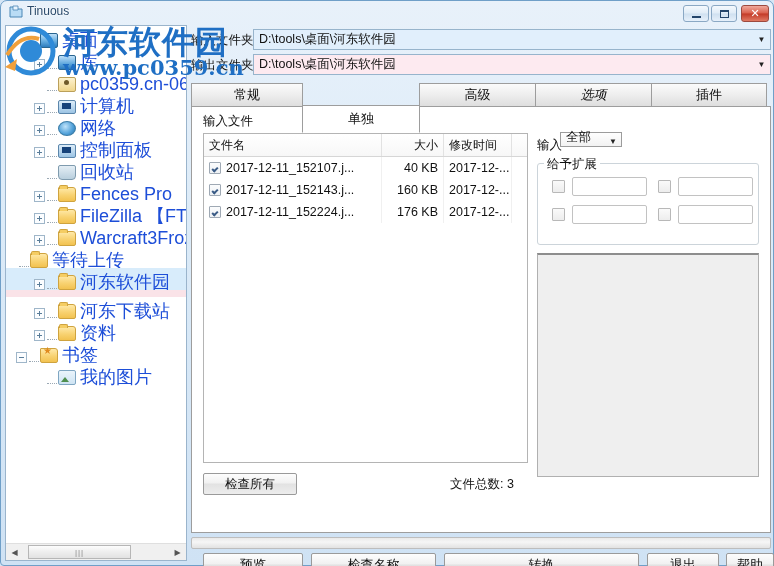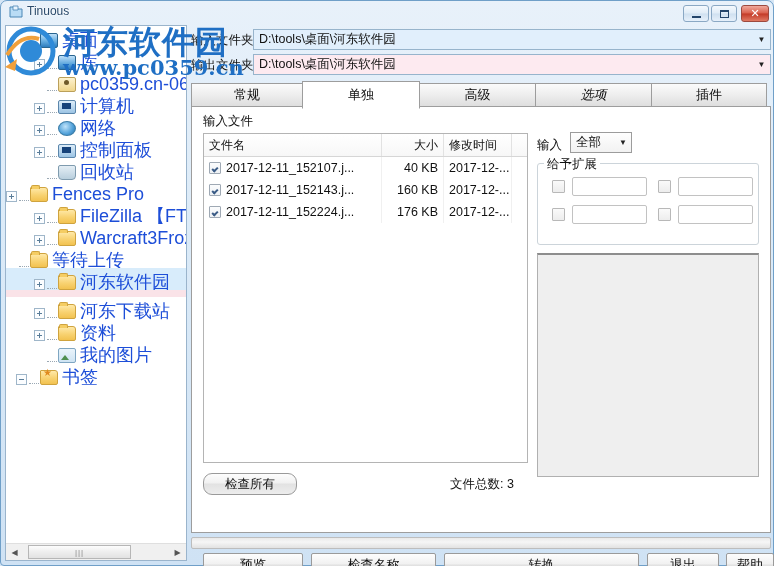--- a/index.html
+++ b/index.html
@@ -337,42 +337,42 @@
     width:4px; height:2px;
     border-left:2px solid #3a5b86; border-bottom:2px solid #3a5b86;
     transform: rotate(-45deg);
   }
 
   
   .sbtn {
     position: absolute;
     height: 22px;
     border: 1px solid #9a9a9a;
-    border-radius: 9px;
+    border-radius: 2px;
     box-sizing: border-box;
     background: linear-gradient(180deg,#fdfdfd 0%, #f1f1f1 45%, #e2e2e2 50%, #ededed 100%);
     display:flex; align-items:center; justify-content:center;
     font-size: 12.5px; color: #111;
   }
   #btn-checkall { left: 11px; top: 366px; width: 94px; }
   #btn-uncheckall { left: 113px; top: 366px; width: 88px; }
   #total-files {
     position: absolute; left: 258px; top: 369px;
     font-size: 12.5px; color: #111;
   }
 
   
   #in-label { left: 345px; top: 30px; }
   #in-combo {
-    position: absolute; left: 378px; top: 25px;
-    width: 62px; height: 21px;
+    position: absolute; left: 368px; top: 25px;
+    width: 62px; height: 15px;
     border: 1px solid #9c9c9c;
     box-sizing: border-box;
     background: linear-gradient(180deg,#fefefe 0%, #f2f2f2 100%);
-    display: flex; align-items: center;
+    display: flex; align-items: flex-end;
     font-size: 12.5px; color: #111;
   }
   #in-combo .v { padding-left: 5px; flex: 1 1 auto; }
   #in-combo .arrow {
     width: 16px; display:flex;align-items:center;justify-content:center;
     font-size: 8px; color:#222;
   }
 
   #ext-group {
     position: absolute; left: 345px; top: 56px;
@@ -525,21 +525,21 @@
           <span class="dots"></span>
           <span class="ticon ic-mon"></span>
           <span class="tlabel">控制面板</span>
         </div>
         <div class="tnode" style="padding-left: 28px;">
           <span class="exp none"></span>
           <span class="dots"></span>
           <span class="ticon ic-bin"></span>
           <span class="tlabel">回收站</span>
         </div>
-        <div class="tnode" style="">
+        <div class="tnode" style="padding-left: 28px;">
           <span class="exp plus"></span>
           <span class="dots"></span>
           <span class="ticon ic-folder"></span>
           <span class="tlabel">Fences Pro</span>
         </div>
         <div class="tnode" style="padding-left: 28px;">
           <span class="exp plus"></span>
           <span class="dots"></span>
           <span class="ticon ic-folder"></span>
           <span class="tlabel">FileZilla 【FTP上传工具</span>
@@ -568,31 +568,31 @@
           <span class="dots"></span>
           <span class="ticon ic-folder"></span>
           <span class="tlabel">河东下载站</span>
         </div>
         <div class="tnode" style="padding-left: 28px;">
           <span class="exp plus"></span>
           <span class="dots"></span>
           <span class="ticon ic-folder"></span>
           <span class="tlabel">资料</span>
         </div>
+        <div class="tnode" style="padding-left: 10px;">
+          <span class="exp "></span>
+          <span class="dots"></span>
+          <span class="ticon ic-star"></span>
+          <span class="tlabel">书签</span>
+        </div>
         <div class="tnode" style="padding-left: 28px;">
           <span class="exp none"></span>
           <span class="dots"></span>
           <span class="ticon ic-pic"></span>
           <span class="tlabel">我的图片</span>
-        </div>
-        <div class="tnode" style="padding-left: 10px;">
-          <span class="exp "></span>
-          <span class="dots"></span>
-          <span class="ticon ic-star"></span>
-          <span class="tlabel">书签</span>
         </div>
       </div>
 
     <div id="tree-hscroll">
       <div class="sb-arrow" id="sb-left">◀</div>
       <div id="sb-thumb">|||</div>
       <div class="sb-arrow" id="sb-right">▶</div>
     </div>
   </div>
 
@@ -611,21 +611,21 @@
       <div class="fld-combo">
         <input type="text" value="D:\tools\桌面\河东软件园" style="">
         <span class="arrow">▼</span>
       </div>
     </div>
 
     <div id="tabs">
         <div class="tab" style="left: 0px; width: 112px;">
           <span>常规</span>
         </div>
-        <div class="tab active" style="left: 111px; width: 118px;">
+        <div class="tab active" style="left: 111px; width: 118px; margin-top: 24px;">
           <span>单独</span>
         </div>
         <div class="tab" style="left: 228px; width: 117px;">
           <span>高级</span>
         </div>
         <div class="tab" style="left: 344px; width: 117px; font-style: italic;">
           <span>选项</span>
         </div>
         <div class="tab" style="left: 460px; width: 116px;">
           <span>插件</span>

